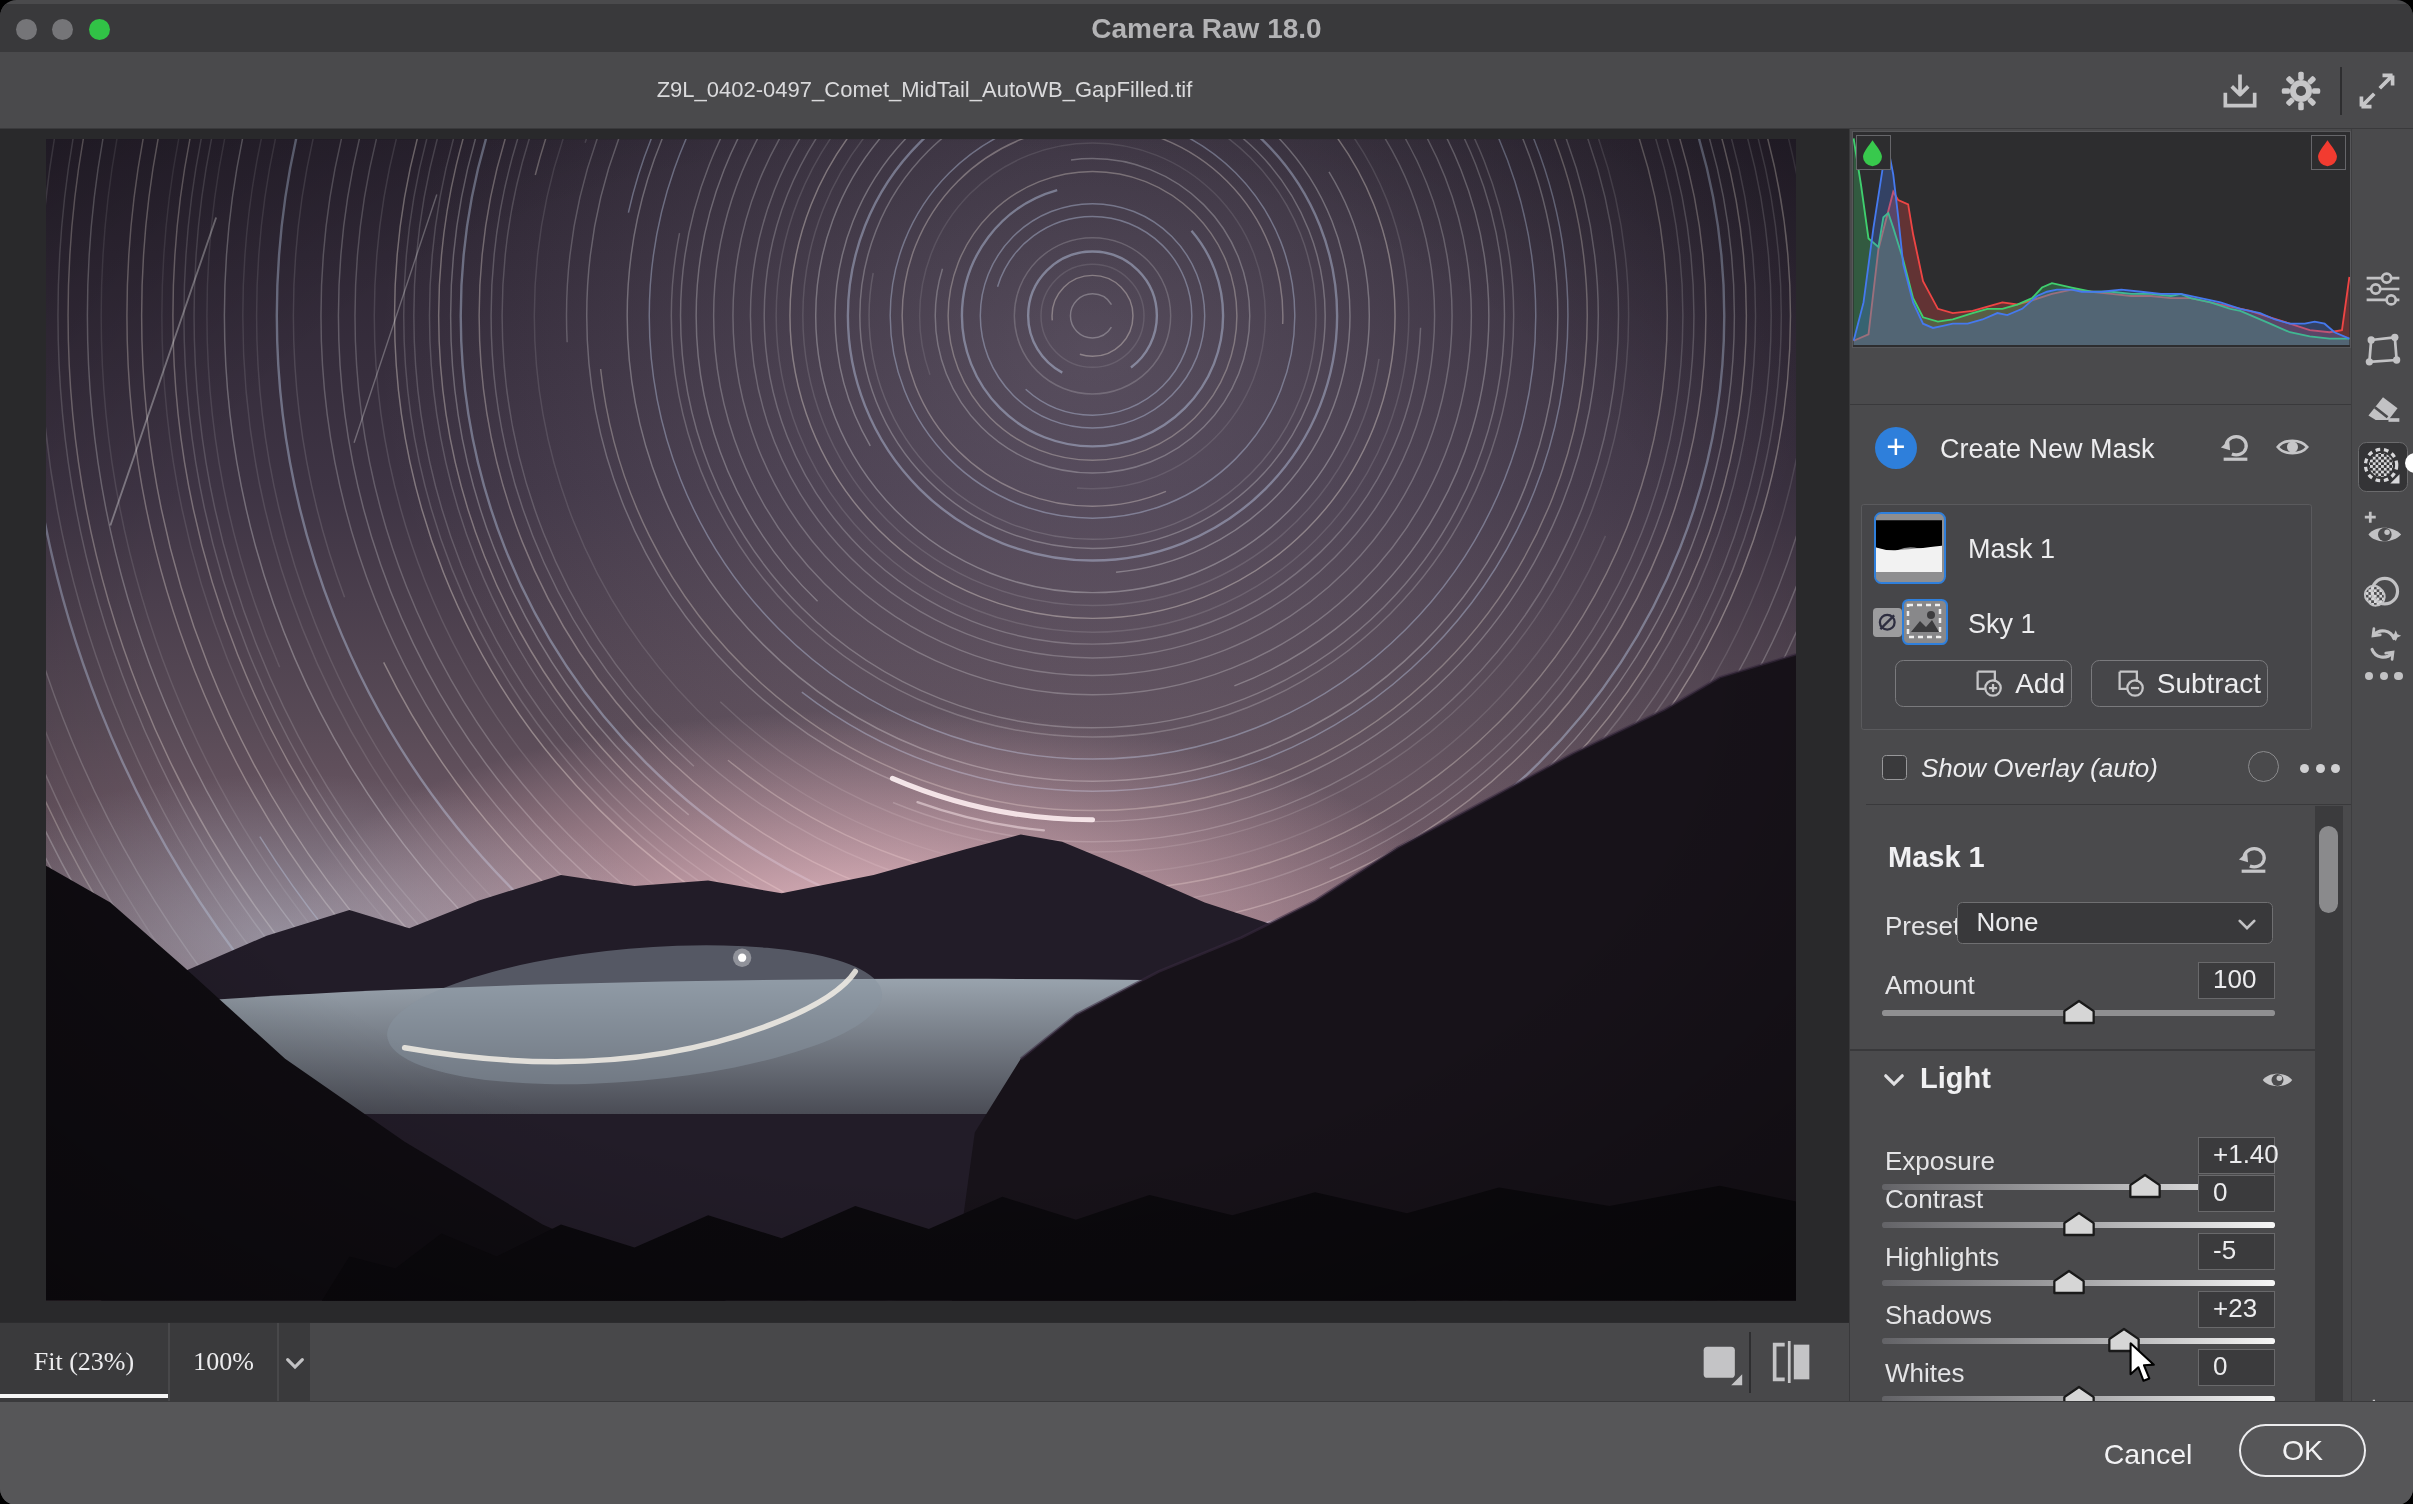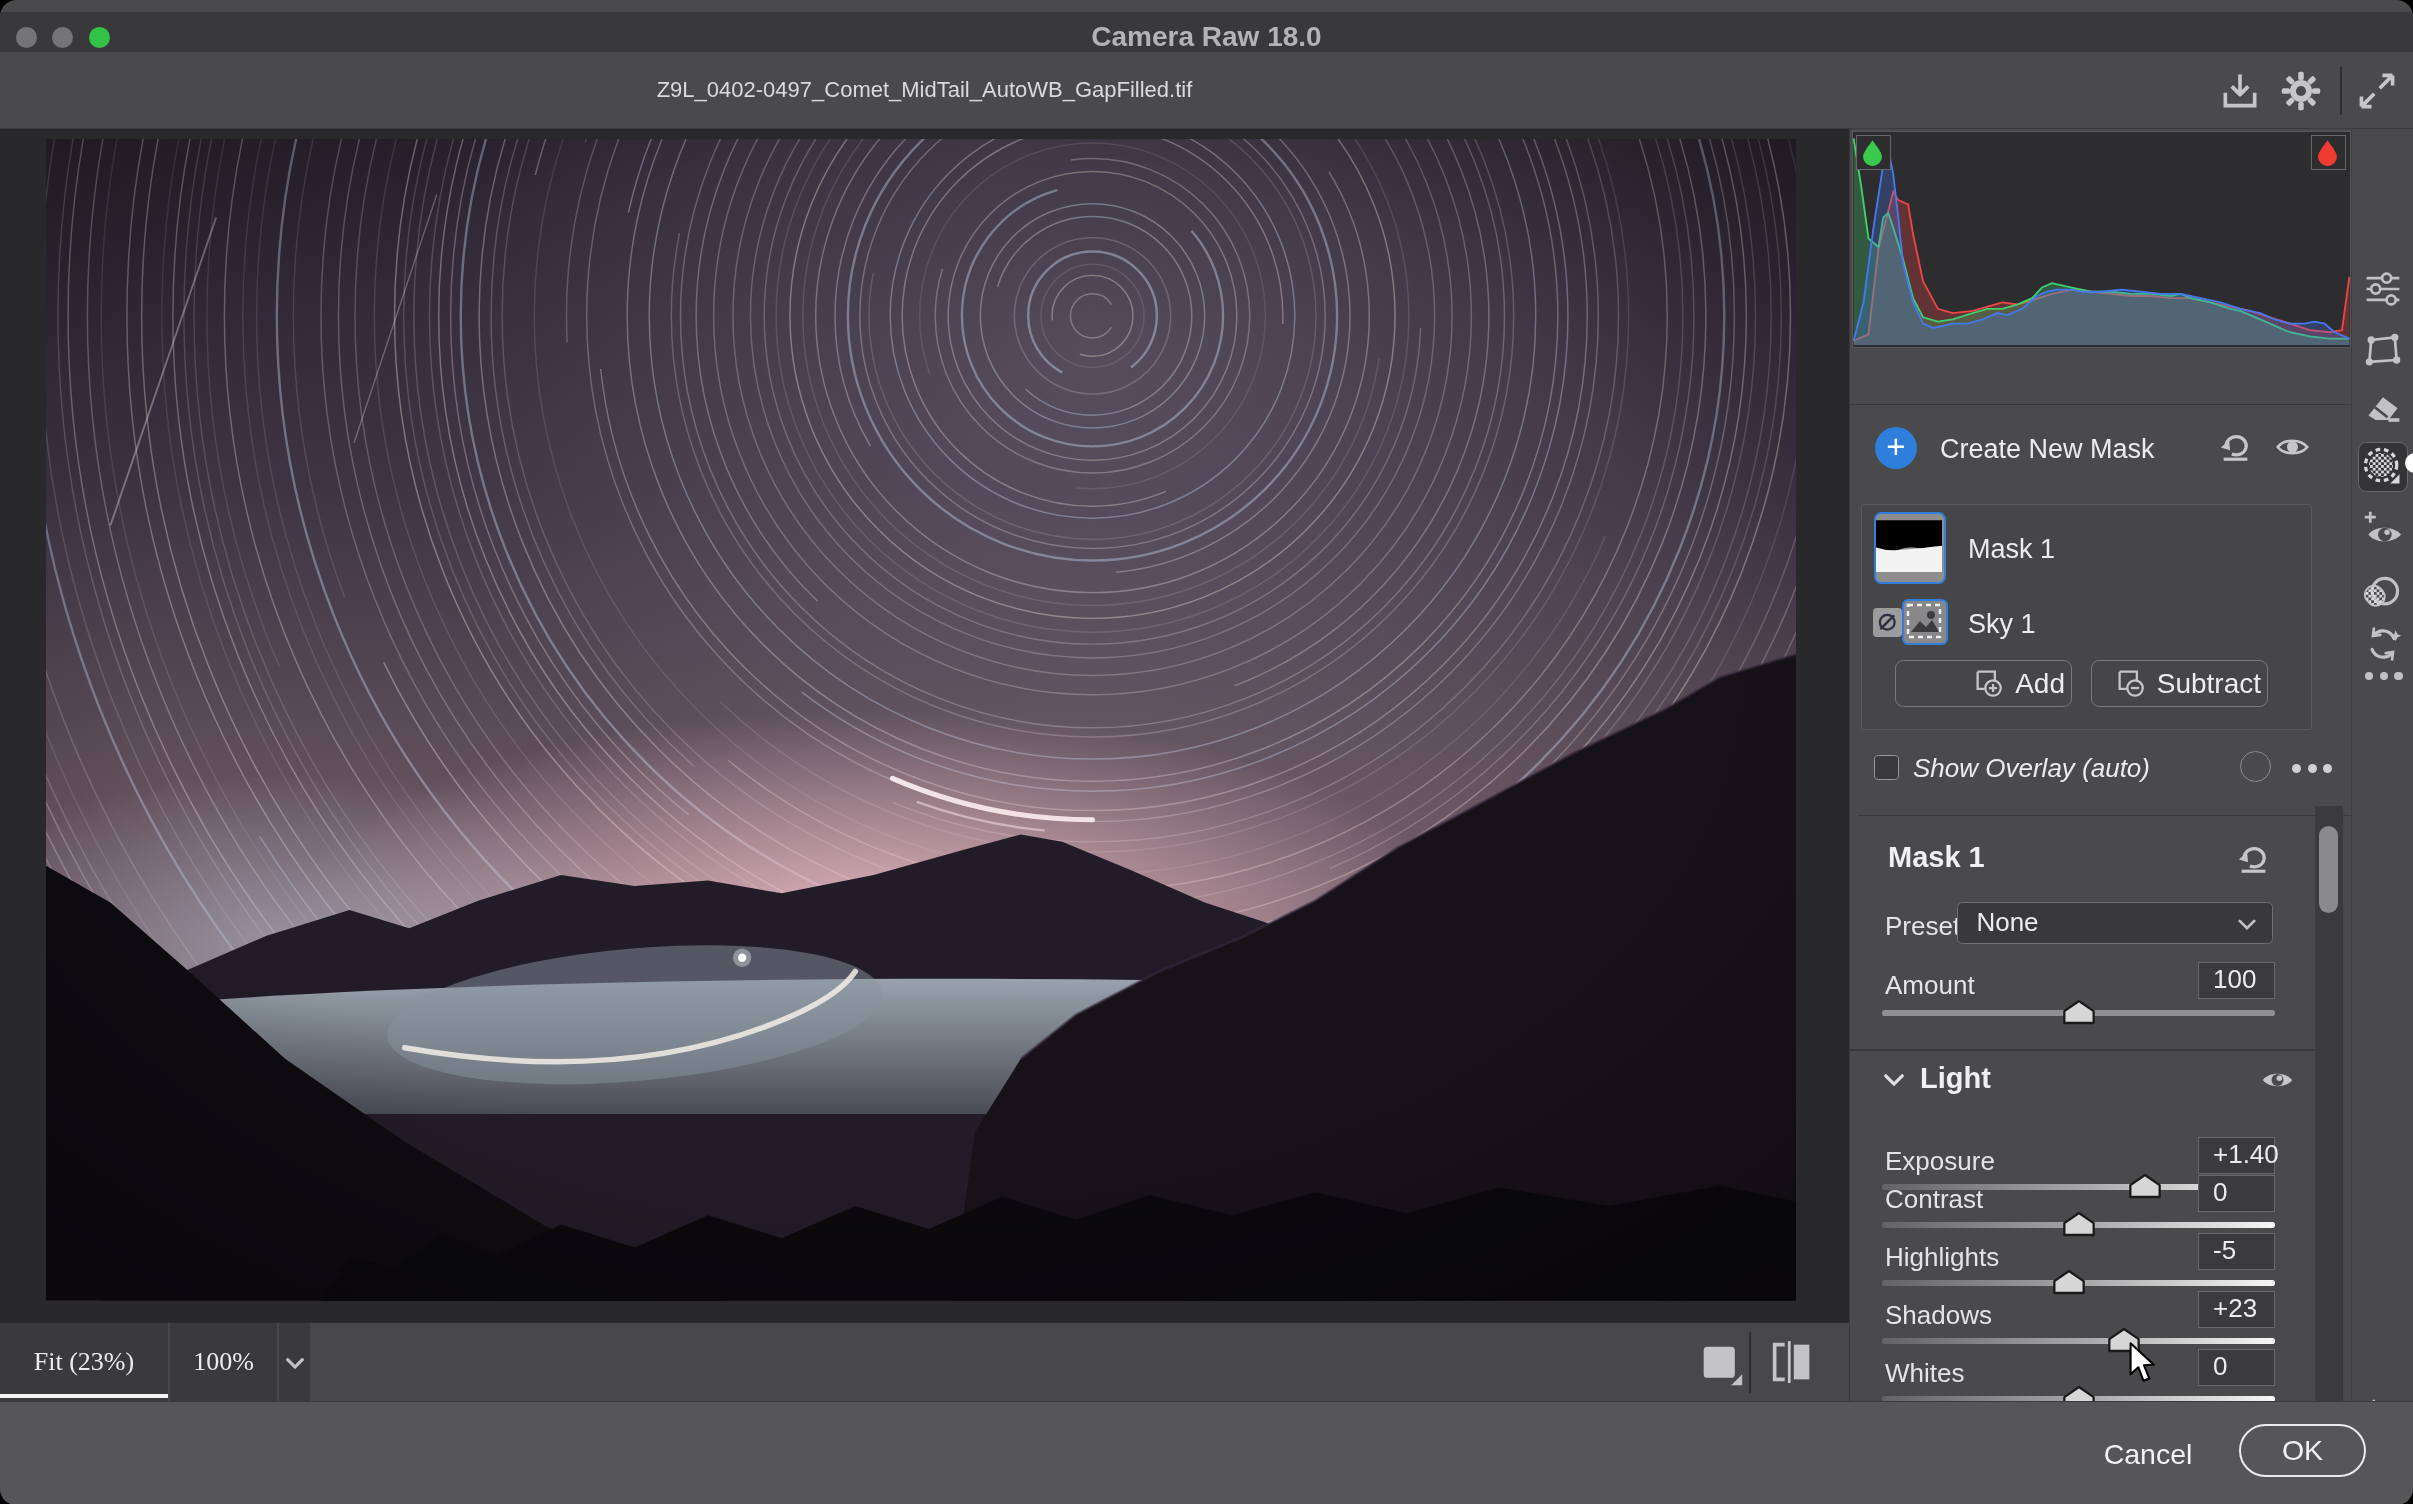--- a/index.html
+++ b/index.html
@@ -1,20 +1,20 @@
 <!DOCTYPE html>
 <html style="font-size:14.7px"><head>
 <meta charset="utf-8">
 <style>
   html,body{margin:0;padding:0;background:#000;}
   *{box-sizing:border-box;}
   #app{position:relative;width:2413px;height:1505px;background:#4a4a4c;border-radius:16.6px;overflow:hidden;
        font-family:"Liberation Sans",sans-serif;color:#e6e6e8;}
   
-  .titlebar{position:absolute;left:0;top:12px;width:2413px;height:68px;background:#39393b;border-bottom:1.8px solid #2c2c2e;}
+  .titlebar{position:absolute;left:0;top:4px;width:2413px;height:68px;background:#39393b;border-bottom:1.8px solid #2c2c2e;}
   .tl{position:absolute;top:14.7px;width:21px;height:21px;border-radius:50%;}
   .title{position:absolute;left:0;top:0;width:100%;text-align:center;line-height:50px;font-size:28px;font-weight:bold;color:#b3b3b5;}
   
   .toolbar{position:absolute;left:0;top:52px;width:2413px;height:77px;background:#4a4a4c;border-bottom:1.8px solid #3a3a3c;}
   .filename{position:absolute;left:0;top:0;width:1849px;text-align:center;line-height:75px;font-size:22px;color:#dadadc;}
   .tb-icon{position:absolute;top:16.6px;width:44px;height:44px;}
   .tb-divider{position:absolute;left:2340px;top:14.7px;width:1.8px;height:48px;background:#2e2e30;}
   
   .canvas{position:absolute;left:0;top:129px;width:1849px;height:1193px;background:#29292b;}
   .photo{position:absolute;left:46px;top:10px;width:1750px;height:1162px;background:#1a151e;}
@@ -32,21 +32,21 @@
   .blue-circle{position:absolute;left:25px;top:22px;width:42px;height:42px;border-radius:50%;background:#2e7fdb;color:#fff;
                font-size:33px;line-height:40px;text-align:center;font-weight:400;}
   .create-label{position:absolute;left:90px;top:0;line-height:88px;font-size:27px;color:#ececee;}
   .maskpanel{position:absolute;left:11px;top:375px;width:451px;height:226px;background:#464649;border:1.8px solid #5a5a5d;border-radius:2.8px;}
   .mask-thumb{position:absolute;left:12px;top:7.4px;width:72px;height:72px;border:2.8px solid #2f7fdb;border-radius:7.4px;overflow:hidden;background:#8e8e90;}
   .mask-label{position:absolute;font-size:27px;color:#ececee;}
   .sky-hidden{position:absolute;left:11px;top:103px;width:28.5px;height:28.5px;background:#9c9c9e;border-radius:3.7px;}
   .sky-thumb{position:absolute;left:40px;top:94px;width:46px;height:46px;border:2.8px solid #2f7fdb;border-radius:6.4px;background:#88888a;overflow:hidden;}
   .mbtn{position:absolute;top:155px;height:47px;border:1.8px solid #7a7a7d;border-radius:8.3px;background:transparent;
         font-size:28px;color:#ececee;display:flex;align-items:center;justify-content:flex-end;gap:11px;font-family:inherit;}
-  .overlay-row{position:absolute;left:8px;top:602px;width:502px;height:85px;border-bottom:1.8px solid #39393b;}
+  .overlay-row{position:absolute;left:16px;top:602px;width:502px;height:74px;border-bottom:1.8px solid #39393b;}
   .checkbox{position:absolute;left:15.6px;top:24px;width:25px;height:25px;background:#3a3a3c;border:1.8px solid #98989a;border-radius:4.6px;}
   .overlay-label{position:absolute;left:55px;top:0;line-height:74px;font-size:26px;font-style:italic;color:#ececee;}
   .overlay-circle{position:absolute;left:382px;top:20px;width:31px;height:31px;border:1.8px solid #8a8a8c;border-radius:50%;}
   .dots{position:absolute;width:9.2px;height:9.2px;border-radius:50%;background:#d0d0d2;}
   
   .settings{position:absolute;left:0;top:677px;width:502px;height:595px;overflow:hidden;}
   .scrollgutter{position:absolute;left:465px;top:0;width:28px;height:595px;background:#3b3b3d;}
   .scrollthumb{position:absolute;left:3.7px;top:20px;width:19.3px;height:87px;border-radius:10px;background:#8a8a8c;}
   .sheader{position:absolute;left:38px;top:35px;font-size:29px;font-weight:bold;color:#f0f0f2;}
   .preset-label{position:absolute;left:35px;top:105px;font-size:26px;color:#e4e4e6;}

